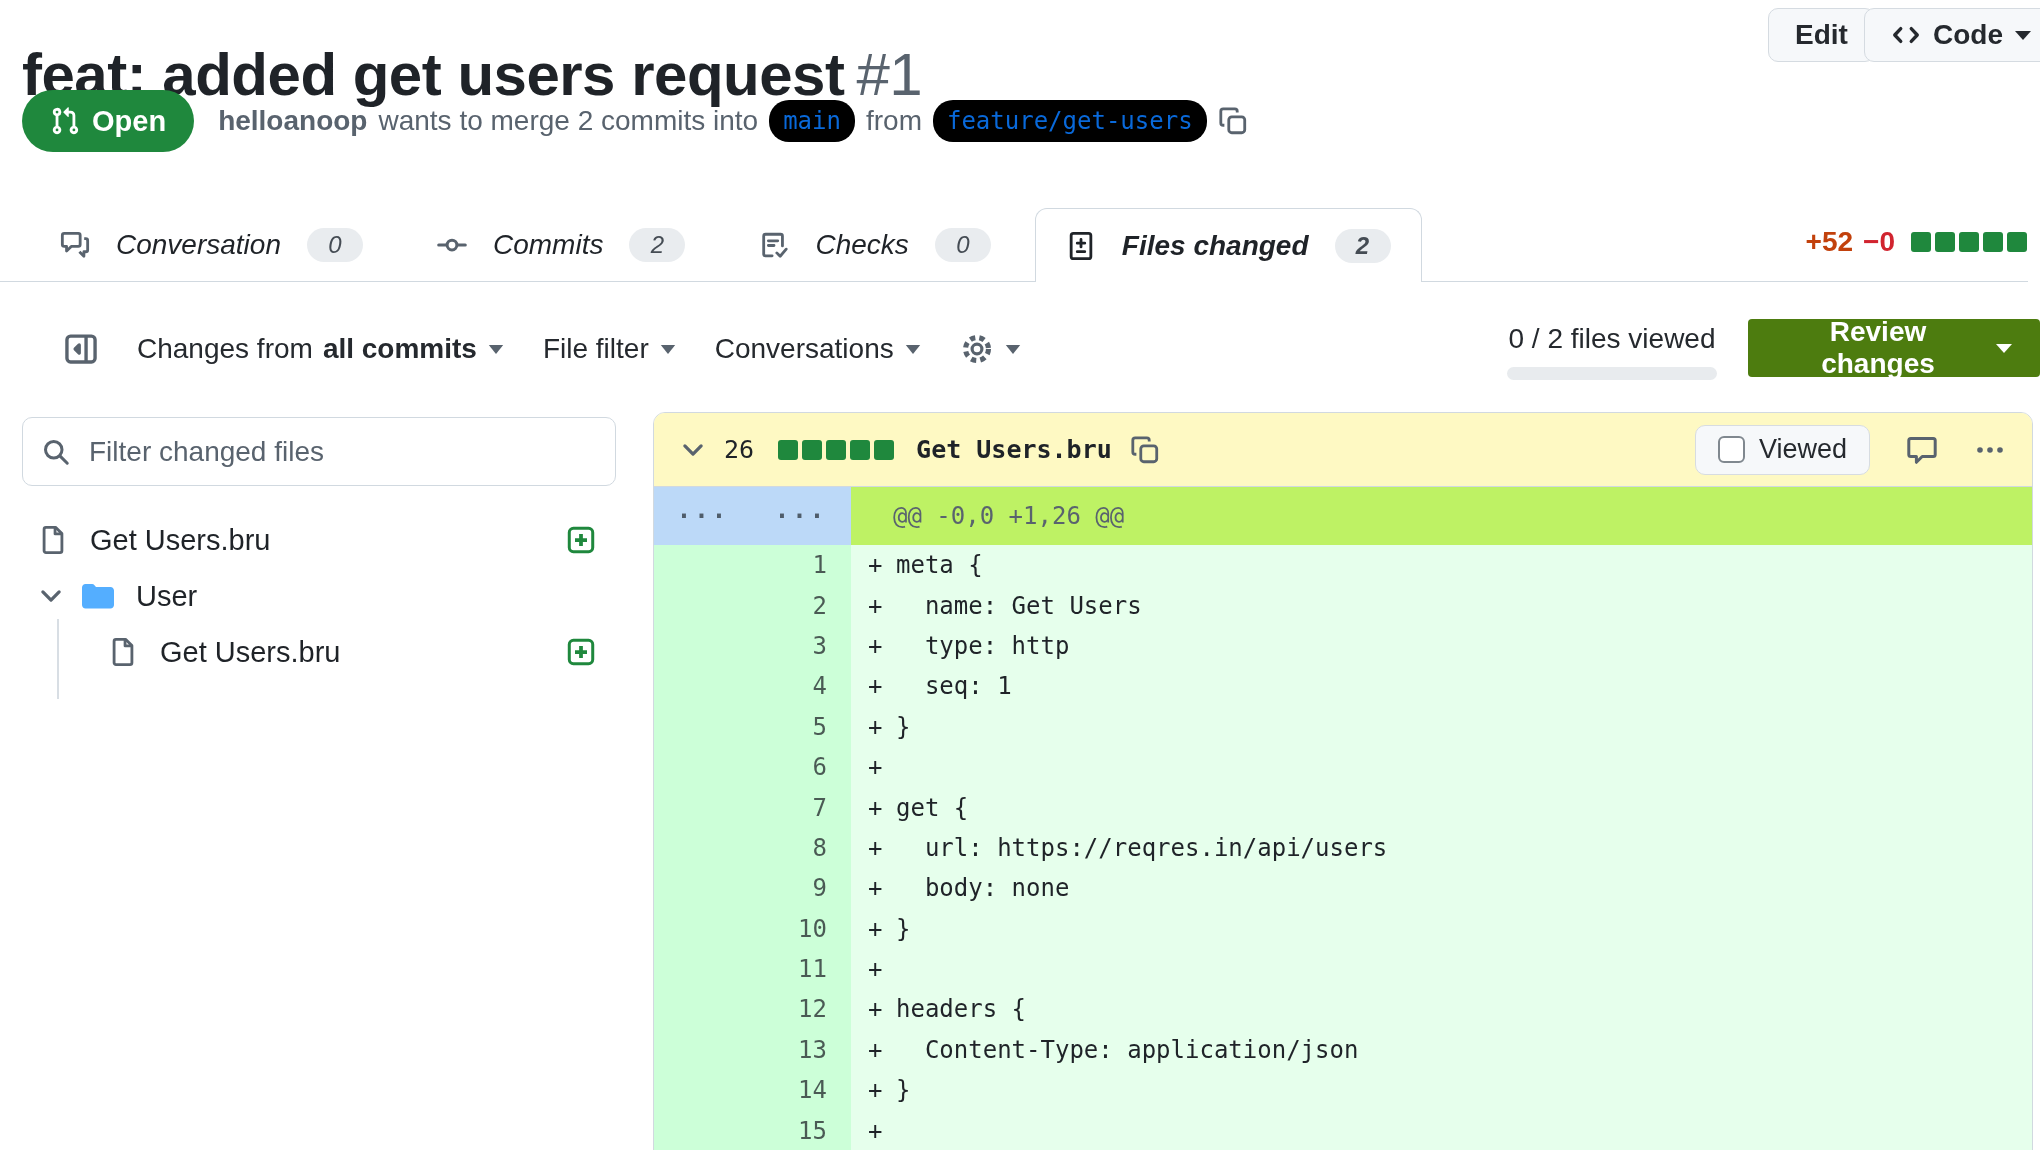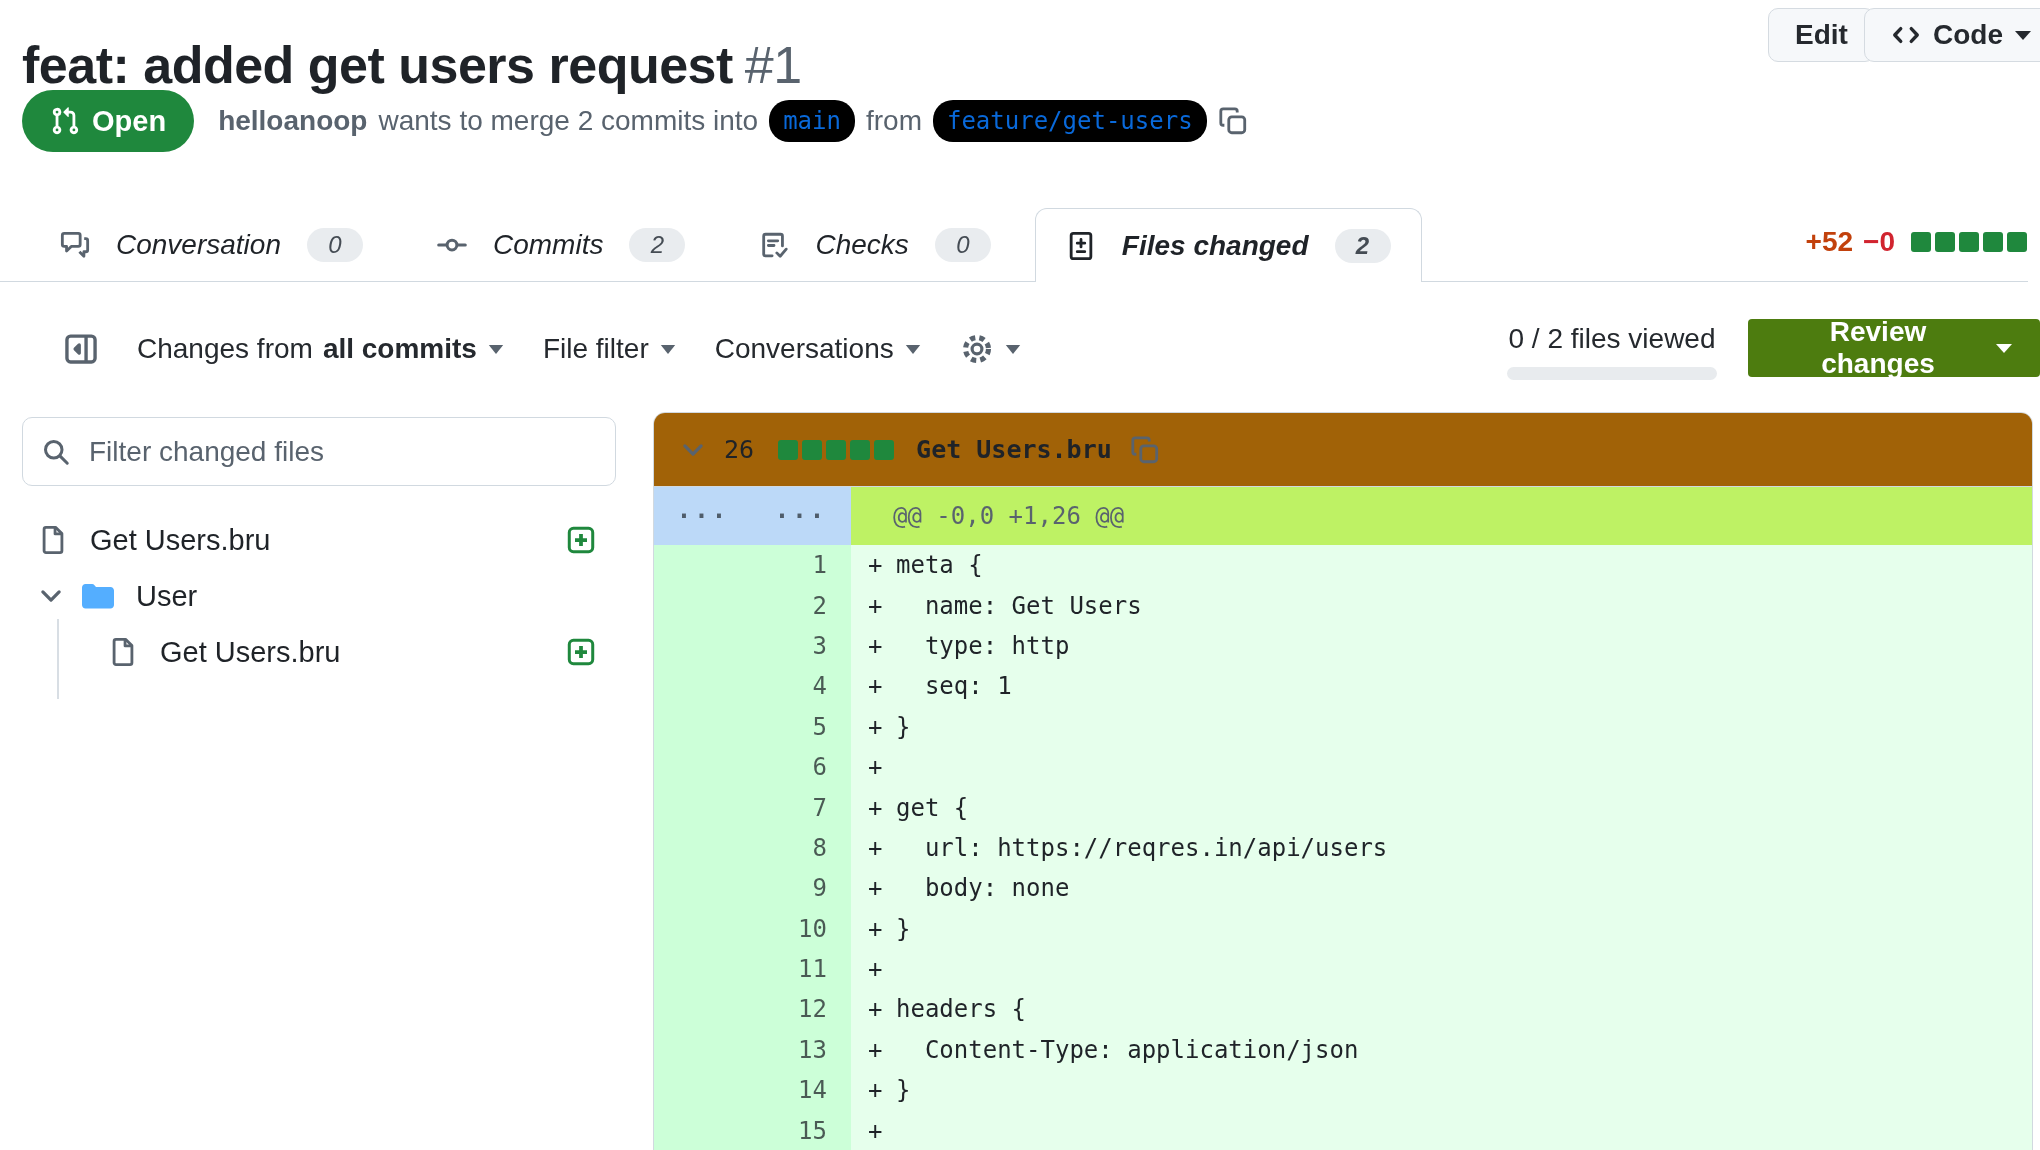--- a/index.html
+++ b/index.html
@@ -1,21 +1,21 @@
 <!DOCTYPE html>
 <html><head>
 <meta charset="utf-8">
 <style>
   html,body{margin:0;padding:0;background:#fff;}
   .canvas{position:relative;width:2040px;height:1150px;background:#ffffff;overflow:hidden;
           font-family:"Liberation Sans",sans-serif;color:#1f2328;}
   svg{display:block;}
 
   
-  .page-title{position:absolute;left:22px;top:0;font-size:52px;font-weight:600;letter-spacing:-0.5px;white-space:nowrap;}
+  .page-title{position:absolute;left:22px;top:0;font-size:60px;font-weight:600;letter-spacing:-0.5px;white-space:nowrap;}
   .pr-number{color:#59636e;font-weight:400;margin-left:12px;}
   .btn{display:inline-flex;align-items:center;gap:12px;height:54px;padding:0 26px;background:#f6f8fa;
        border:1px solid #d5dbe1;border-radius:10px;font-size:28px;font-weight:600;color:#25292e;box-sizing:border-box;cursor:pointer;}
   .edit-btn{position:absolute;left:1768px;top:8px;}
   .code-btn{position:absolute;left:1864px;top:8px;}
   .caret{width:0;height:0;border-left:9px solid transparent;border-right:9px solid transparent;border-top:11px solid currentColor;display:inline-block;}
   .caret.sm{border-left-width:8px;border-right-width:8px;border-top-width:9px;}
 
   .pr-meta{position:absolute;left:22px;top:90px;display:flex;align-items:center;gap:24px;}
   .open-badge{display:inline-flex;align-items:center;gap:12px;height:62px;padding:0 28px;background:#1f883d;
@@ -60,21 +60,21 @@
   .tree-row{height:56px;display:flex;align-items:center;font-size:29px;cursor:pointer;}
   .tree-row .lbl{margin-left:22px;}
   .added-icon{margin-left:auto;margin-right:20px;color:#1f883d;}
   .t-file{color:#59636e;}
   .chev{color:#59636e;}
   .guide{position:absolute;left:35px;top:202px;width:2px;height:80px;background:#d8dee4;}
 
   
   .diff-panel{position:absolute;left:653px;top:412px;width:1380px;height:758px;border:1px solid #d1d9e0;
               border-radius:12px 12px 0 0;background:#fff;overflow:hidden;box-sizing:border-box;}
-  .diff-header{height:74px;background:#a16207;border-bottom:1px solid #d1d9e0;display:flex;align-items:center;
+  .diff-header{height:74px;background:#fef9c3;border-bottom:1px solid #d1d9e0;display:flex;align-items:center;
                padding:0 26px;gap:18px;box-sizing:border-box;}
   .mono{font-family:"DejaVu Sans Mono",monospace;}
   .changed-count{font-size:25px;color:#1f2328;}
   .file-name{font-size:25px;font-weight:700;margin-left:4px;}
   .hdr-right{margin-left:auto;display:flex;align-items:center;gap:36px;}
   .viewed-btn{display:flex;align-items:center;gap:14px;height:50px;padding:0 22px;background:#f6f8fa;
               border:1px solid #d7dce1;border-radius:10px;font-size:27px;color:#25292e;cursor:pointer;}
   .checkbox{width:27px;height:27px;background:#fff;border:2px solid #80888f;border-radius:6px;box-sizing:border-box;}
 
   .diff-body{font-family:"DejaVu Sans Mono",monospace;font-size:24px;}
@@ -275,20 +275,38 @@
           <span class="block"></span>
           <span class="block"></span>
         </span>
       <span class="mono file-name">Get Users.bru</span>
       <button class="icon-btn">
         <svg width="30" height="30" viewBox="0 0 16 16" fill="none" stroke="#59636e" stroke-width="1.5" stroke-linejoin="round">
             <rect x="5.75" y="5.75" width="8.5" height="8.5" rx="1.6"></rect>
             <path d="M3.4 10.25H2.75c-.69 0-1.25-.56-1.25-1.25V2.75c0-.69.56-1.25 1.25-1.25H9c.69 0 1.25.56 1.25 1.25v.65"></path>
           </svg>
       </button>
+      <div class="hdr-right">
+        <button class="viewed-btn">
+          <span class="checkbox"></span>
+          <span>Viewed</span>
+        </button>
+        <button class="icon-btn">
+          <svg width="32" height="32" viewBox="0 0 16 16" fill="none" stroke="#59636e" stroke-width="1.5" stroke-linejoin="round">
+              <path d="M2.4 2.25h11.2c.55 0 1 .45 1 1v7c0 .55-.45 1-1 1H8.1l-2.9 2.9v-2.9H2.4c-.55 0-1-.45-1-1v-7c0-.55.45-1 1-1Z"></path>
+            </svg>
+        </button>
+        <button class="icon-btn">
+          <svg width="32" height="32" viewBox="0 0 16 16" fill="#59636e">
+              <circle cx="3" cy="8" r="1.4"></circle>
+              <circle cx="8" cy="8" r="1.4"></circle>
+              <circle cx="13" cy="8" r="1.4"></circle>
+            </svg>
+        </button>
+      </div>
     </div>
 
     <div class="diff-body">
       <div class="hunk-row">
         <div class="hunk-gutter">
             <span>···</span>
             <span>···</span>
           </div>
         <div class="hunk-code">@@ -0,0 +1,26 @@</div>
       </div>

